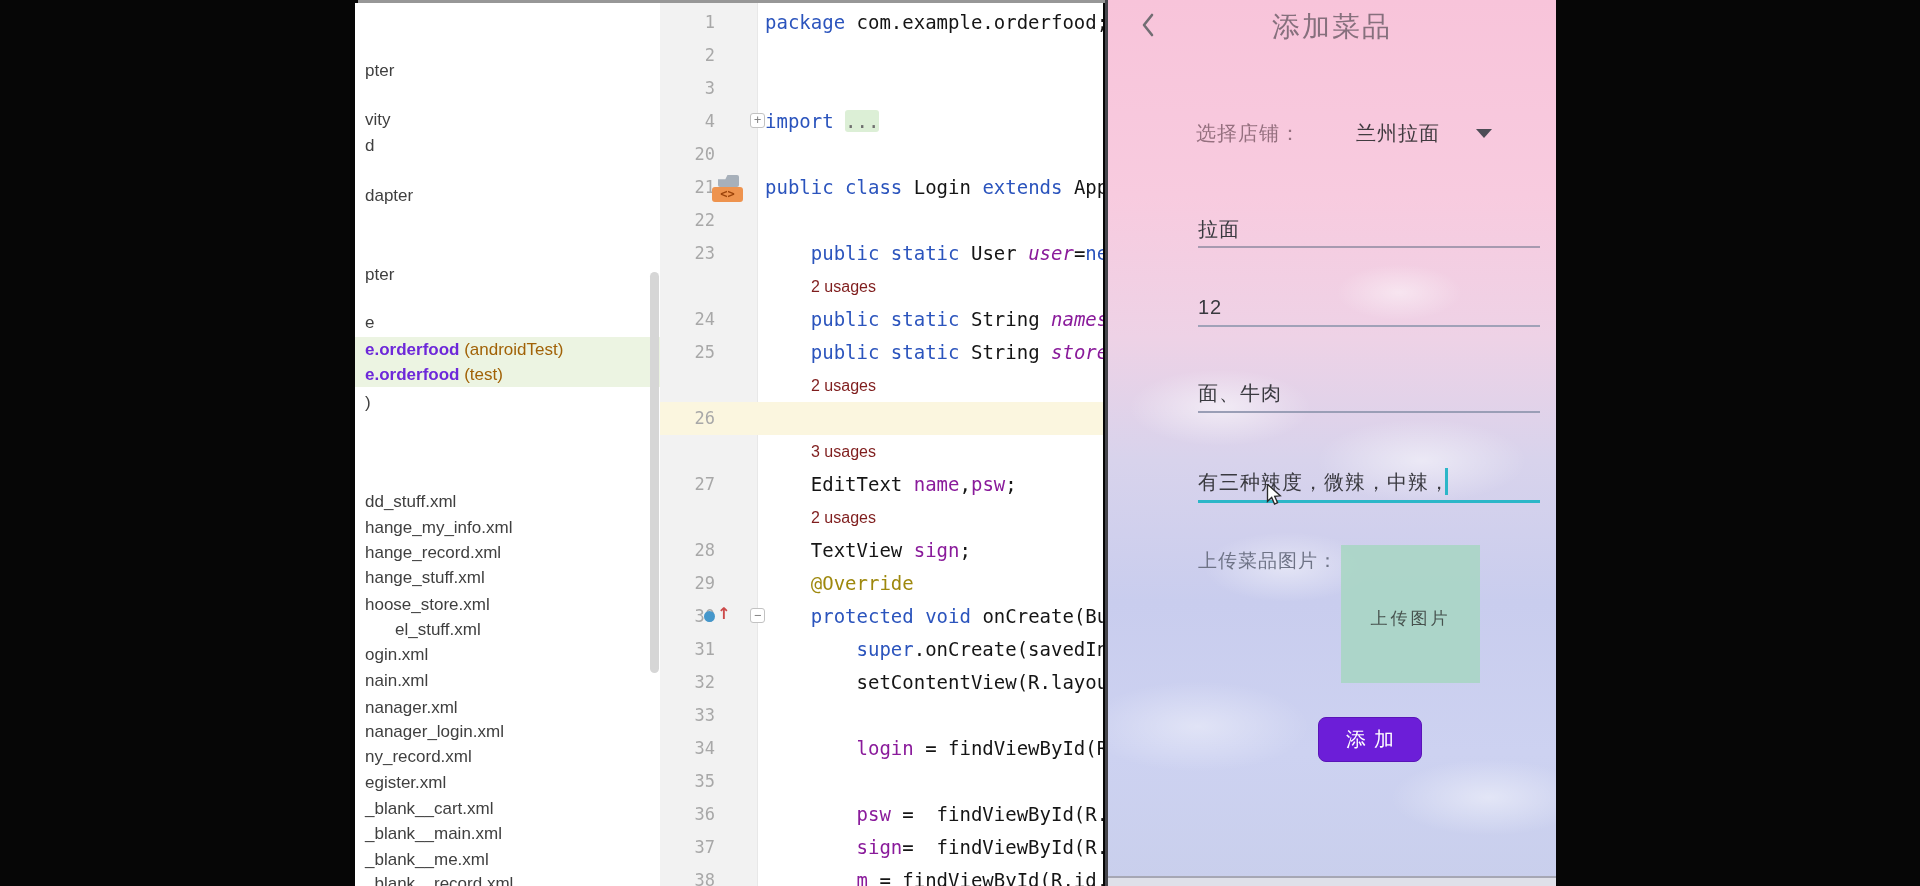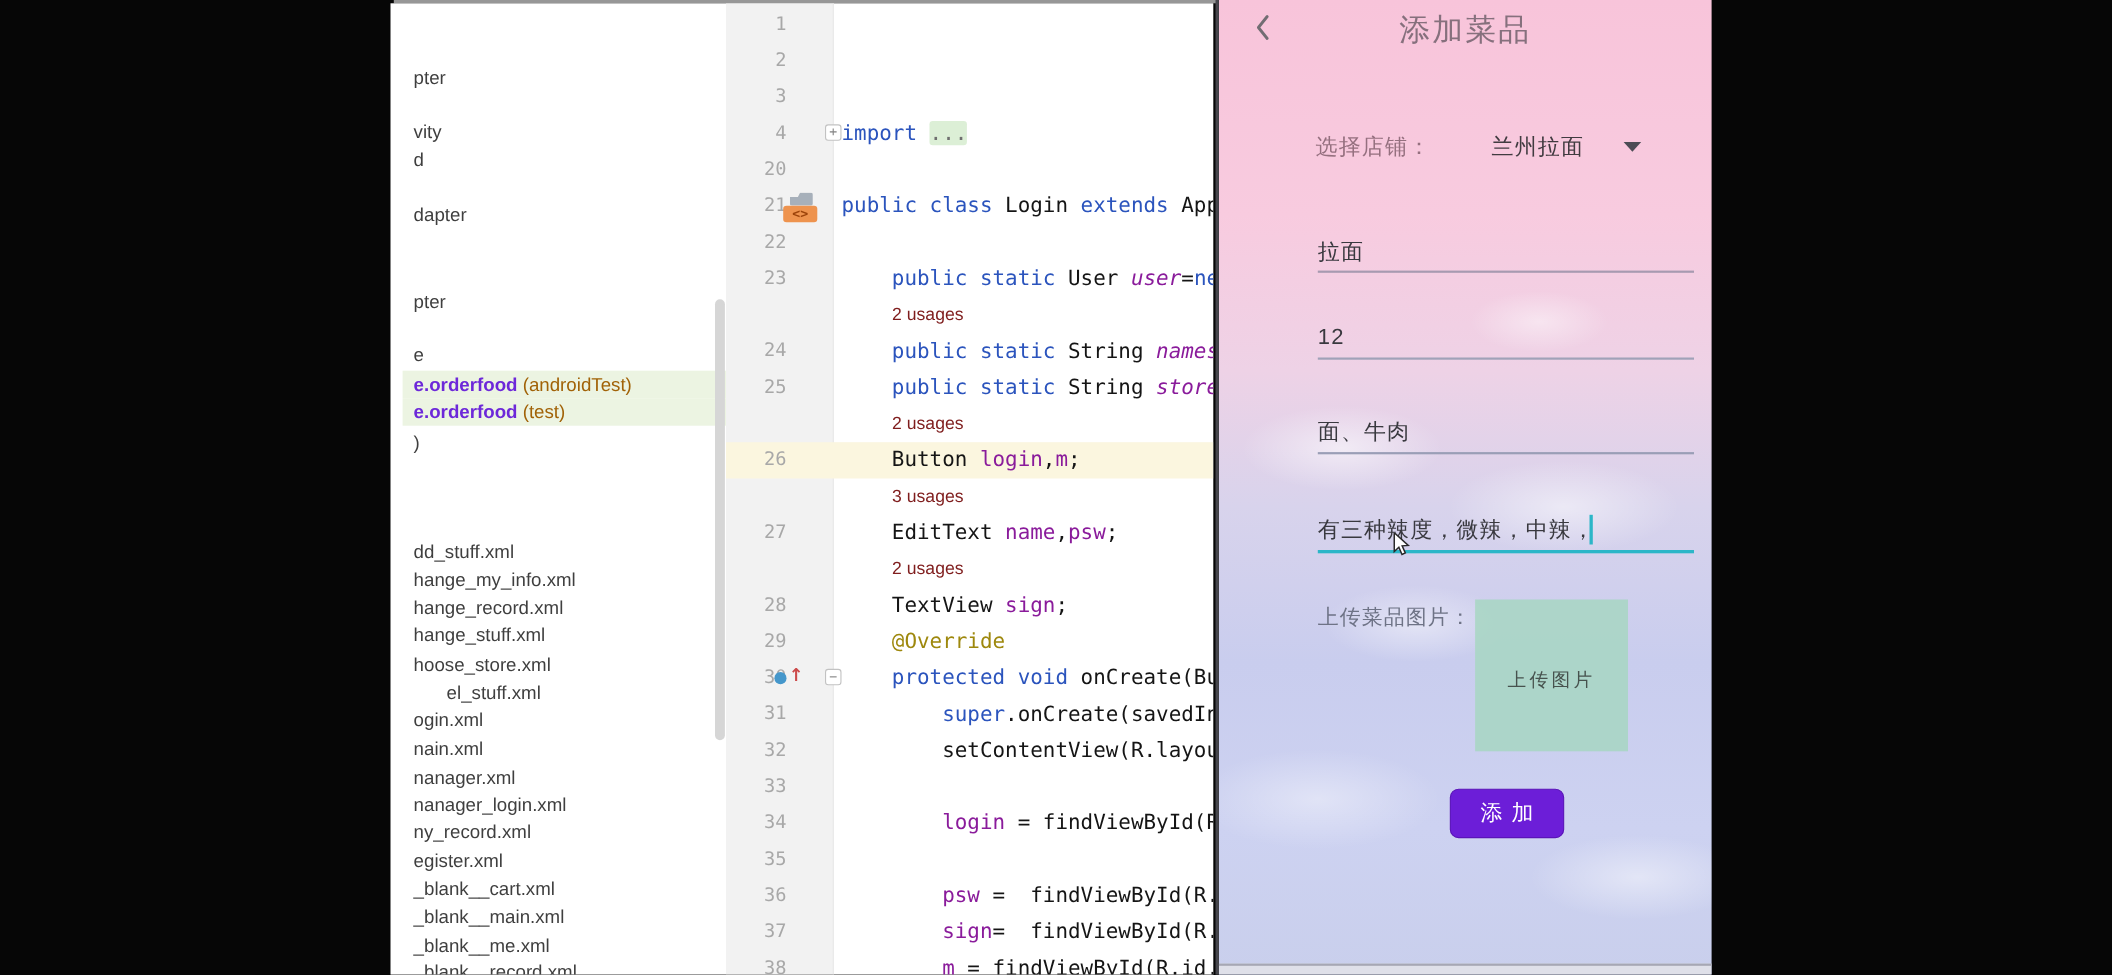--- a/index.html
+++ b/index.html
@@ -4,21 +4,21 @@
 <style>
   html,body{margin:0;padding:0;background:#060606;width:1920px;height:886px;overflow:hidden;
     font-family:"Liberation Sans",sans-serif;}
   .stage{position:absolute;left:0;top:0;width:1920px;height:886px;background:#060606;}
 
   
   .ide-topline{position:absolute;left:358px;top:0;width:748px;height:3px;background:#979797;}
 
   .tree-panel{position:absolute;left:355px;top:3px;width:305px;height:883px;background:#ffffff;overflow:hidden;}
   .titem{position:absolute;left:0;right:0;height:25px;line-height:25px;padding-left:10px;
-    font-size:17px;color:#3f3f3f;white-space:nowrap;margin-left:11px;}
+    font-size:17px;color:#3f3f3f;white-space:nowrap;}
   .titem.hl{background:#ecf4e2;}
   .tb{font-weight:bold;color:#6d28d9;}
   .ts{color:#a16207;}
   .tree-scroll{position:absolute;right:1px;top:269px;width:9px;height:401px;background:#d6d6d6;border-radius:5px;}
 
   .editor{position:absolute;left:660px;top:3px;width:443px;height:883px;background:#ffffff;overflow:hidden;}
   .gutter-bg{position:absolute;left:0;top:0;width:97px;height:100%;background:#f2f2f2;border-right:1px solid #e8e8e8;}
   .rows{position:absolute;left:0;top:3px;width:100%;}
   .crow{position:relative;height:33px;display:flex;}
   .crow.cur{background:#fbf6df;}
@@ -116,20 +116,21 @@
         <div class="titem" style="top: 868px;">_blank__record.xml</div>
       </div>
     <div class="tree-scroll"></div>
   </div>
 
   <div class="editor">
     <div class="gutter-bg"></div>
     <div class="rows">
         <div class="crow">
           <span class="ln">1</span>
+          <span class="code"><span class="k">package</span><span class="p"> com.example.orderfood;</span></span>
         </div>
         <div class="crow">
           <span class="ln">2</span>
           <span class="code"></span>
         </div>
         <div class="crow">
           <span class="ln">3</span>
           <span class="code"></span>
         </div>
         <div class="crow">
@@ -168,21 +169,20 @@
         <div class="crow">
           <span class="ln">25</span>
           <span class="code"><span class="p">    </span><span class="k">public</span><span class="p"> </span><span class="k">static</span><span class="p"> String </span><span class="fi">store</span></span>
         </div>
         <div class="crow">
           <span class="ln"></span>
           <span class="code u">2 usages</span>
         </div>
         <div class="crow cur">
           <span class="ln">26</span>
-          <span class="code"><span class="p">    Button </span><span class="f">login</span><span class="p">,</span><span class="f">m</span><span class="p">;</span></span>
         </div>
         <div class="crow">
           <span class="ln"></span>
           <span class="code u">3 usages</span>
         </div>
         <div class="crow">
           <span class="ln">27</span>
           <span class="code"><span class="p">    EditText </span><span class="f">name</span><span class="p">,</span><span class="f">psw</span><span class="p">;</span></span>
         </div>
         <div class="crow">

